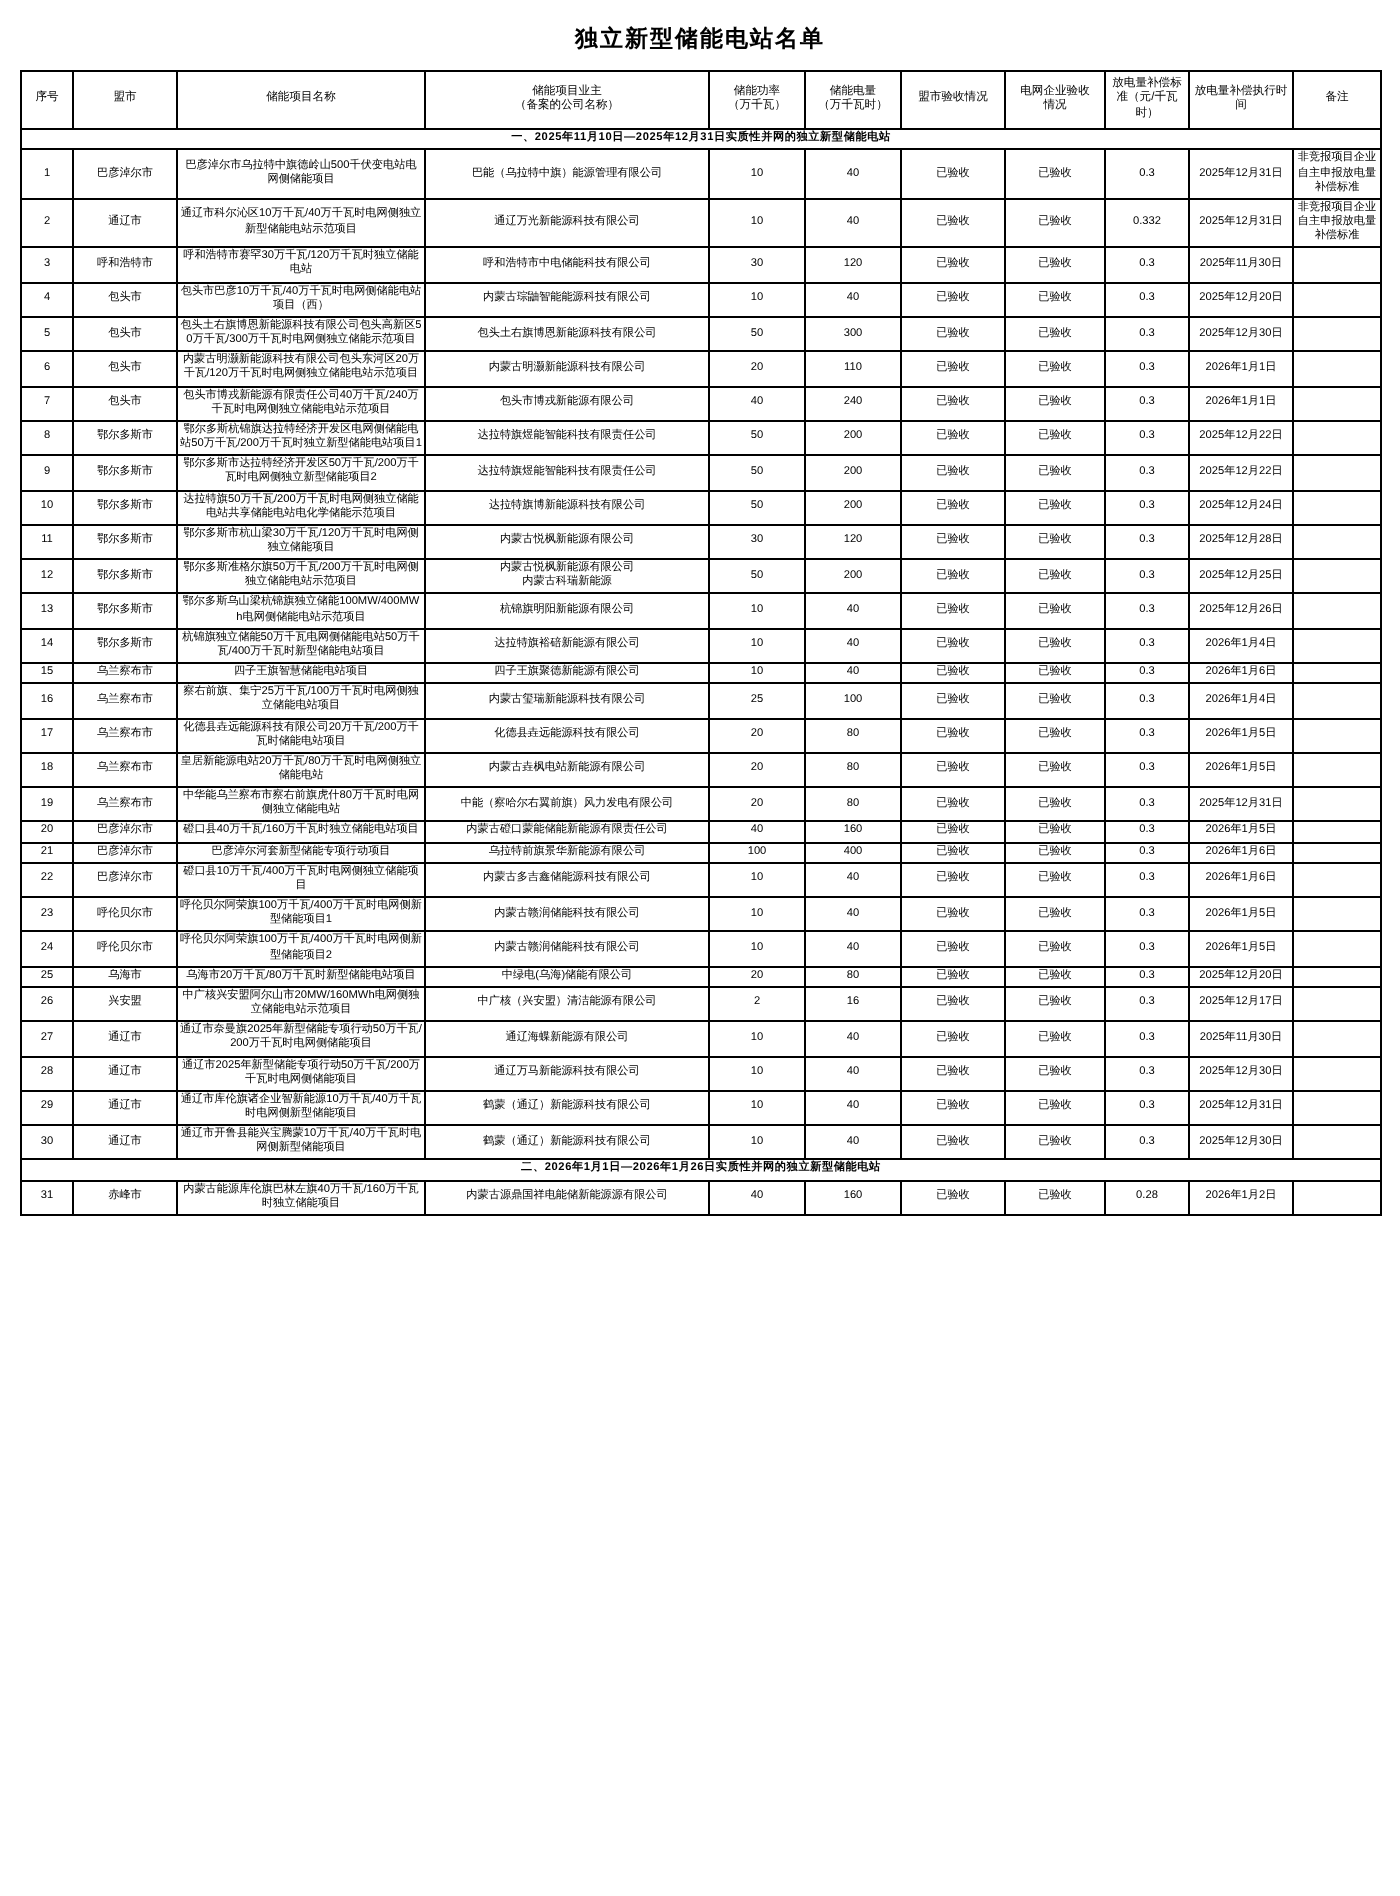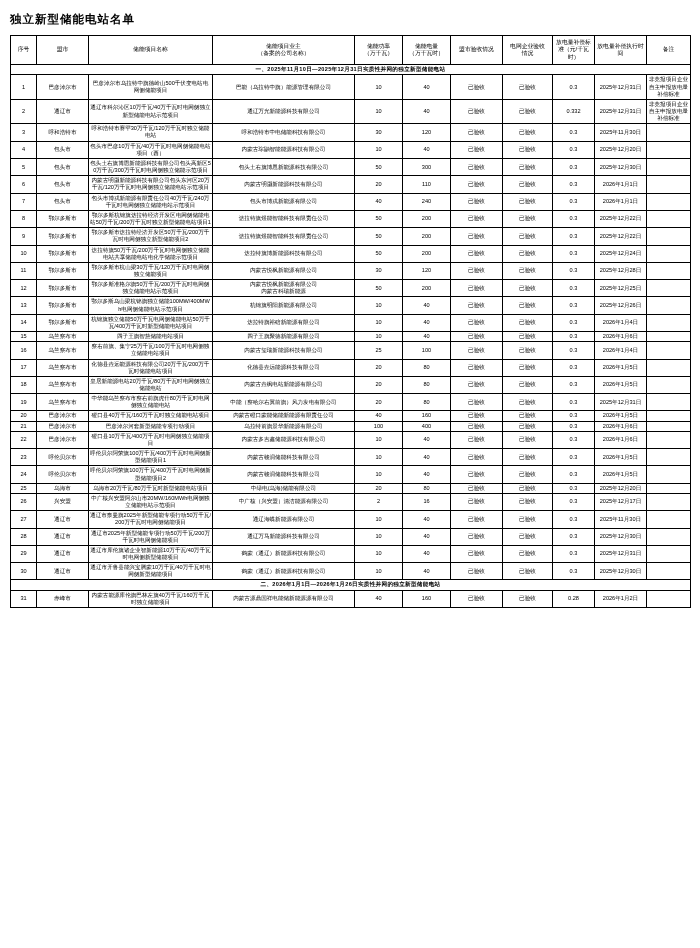--- a/index.html
+++ b/index.html
@@ -11,20 +11,21 @@
     width: 700px;
     font-family: "Liberation Sans", "DejaVu Sans", sans-serif;
     color: #000000;
   }
   .page {
     width: 700px;
     box-sizing: border-box;
     padding: 8px 10px 10px 10px;
   }
   .doc-title {
+    text-align: center;
     font-weight: bold;
     font-size: 11.5px;
     letter-spacing: 1px;
     margin: 4px 0 8px 0;
     font-family: "Liberation Serif", "DejaVu Serif", serif;
   }
   table.grid {
     border-collapse: collapse;
     width: 680px;
     table-layout: fixed;

